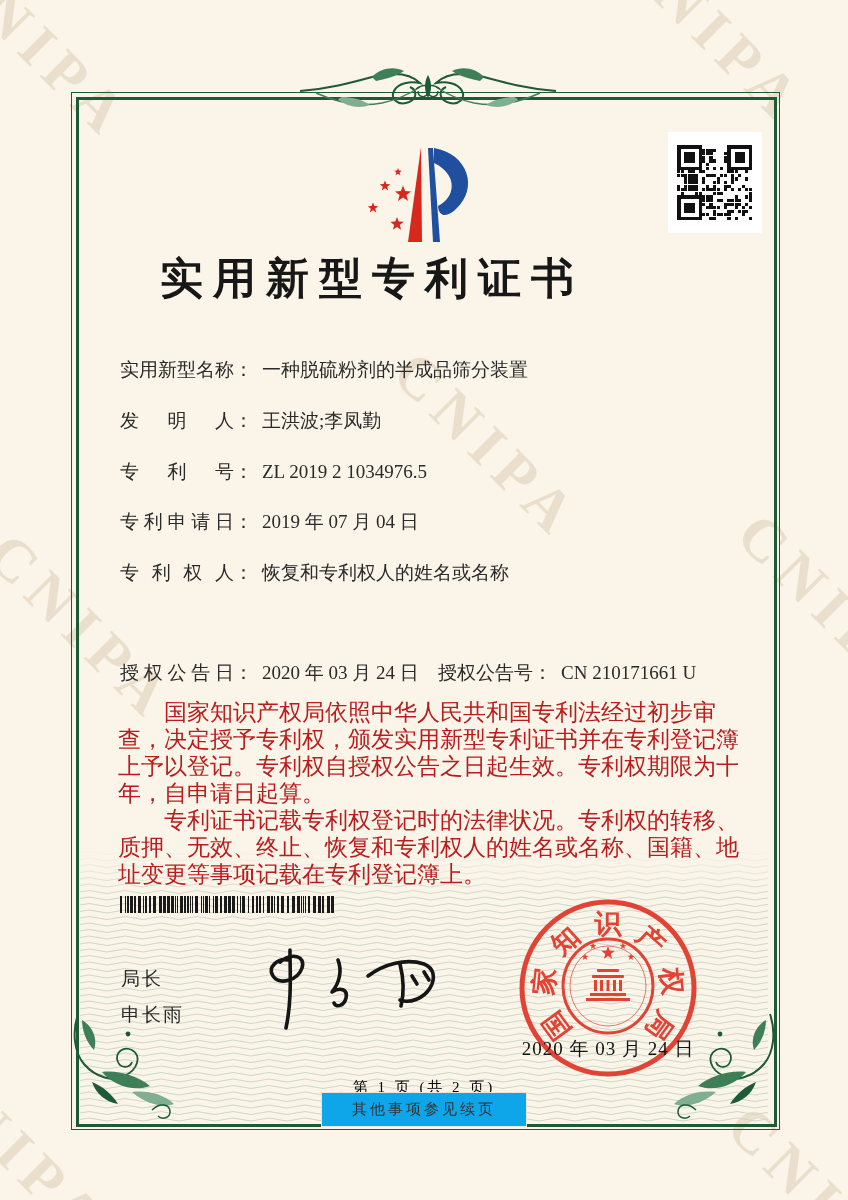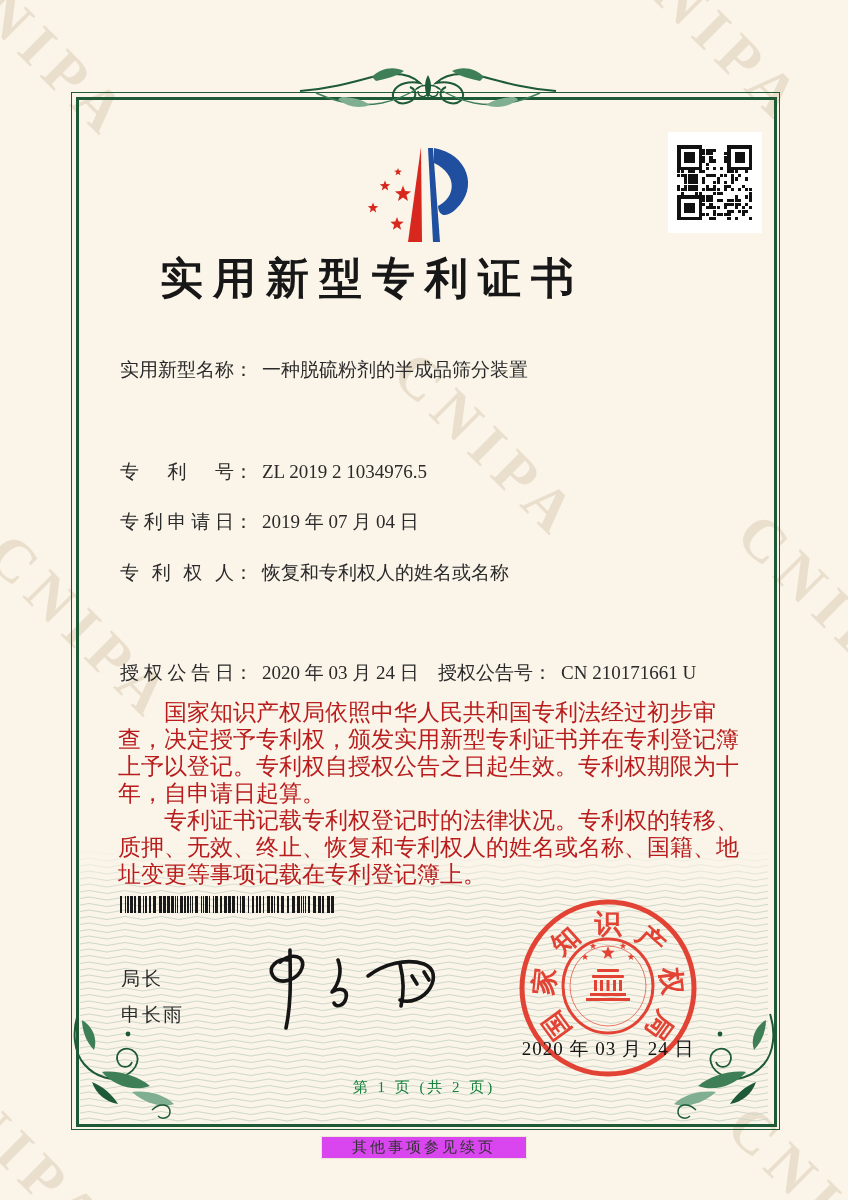--- a/index.html
+++ b/index.html
@@ -32,23 +32,23 @@
   .body{position:absolute;left:118px;top:699px;width:625px;font-size:23px;line-height:27px;
       color:#b91c1c;z-index:4;}
   .body p{margin:0;text-indent:2em;}
   .barcode{position:absolute;left:120px;top:896px;z-index:4;}
   .signer{position:absolute;left:121px;font-size:19px;letter-spacing:2px;z-index:4;}
   .signature{position:absolute;left:238px;top:942px;z-index:4;}
   .seal{position:absolute;left:513px;top:893px;z-index:5;opacity:.95;}
   .sealdate{position:absolute;left:510px;top:1036px;width:196px;text-align:center;font-size:19px;
       color:#131313;z-index:6;letter-spacing:1px;}
   .pagefoot{position:absolute;left:0;top:1078px;width:848px;text-align:center;font-size:15px;
-      letter-spacing:3px;color:#15803d;z-index:4;}
-  .notebox{position:absolute;left:50%;transform:translateX(-50%);top:1136px;background:#d946ef;
-      border:1px solid #ece5d6;padding:1px 30px;font-size:15px;letter-spacing:3px;color:#333;z-index:4;}
+      letter-spacing:3px;color:#000000;z-index:4;}
+  .notebox{position:absolute;left:50%;transform:translateX(-50%);top:1092px;background:#0ea5e9;
+      border:1px solid #ece5d6;padding:7px 30px;font-size:15px;letter-spacing:3px;color:#333;z-index:4;}
   .corner-br{transform:scaleX(-1);}
 </style>
 </head>
 <body>
 
 <div class="page">
 
   <div class="wm" style="left:-22px;top:-62px">CNIPA</div>
   <div class="wm" style="left:652px;top:-78px">CNIPA</div>
   <div class="wm" style="left:428px;top:338px">CNIPA</div>
@@ -324,20 +324,23 @@
         <rect x="56.0" y="70.0" width="3.1" height="3.1"></rect>
         <rect x="70.0" y="70.0" width="3.1" height="3.1"></rect>
       </g>
   </svg>
 
   <div class="title">实用新型专利证书</div>
 
   <div class="row" style="top:357px">
     <span class="flabel">实用新型名称</span><span>：</span><span class="fvalue">一种脱硫粉剂的半成品筛分装置</span>
   </div>
+  <div class="row" style="top:408px">
+    <span class="flabel">发明人</span><span>：</span><span class="fvalue">王洪波;李凤勤</span>
+  </div>
   <div class="row" style="top:459px">
     <span class="flabel">专利号</span><span>：</span><span class="fvalue">ZL 2019 2 1034976.5</span>
   </div>
   <div class="row" style="top:509px">
     <span class="flabel">专利申请日</span><span>：</span><span class="fvalue">2019 年 07 月 04 日</span>
   </div>
   <div class="row" style="top:560px">
     <span class="flabel">专利权人</span><span>：</span><span class="fvalue">恢复和专利权人的姓名或名称</span>
   </div>
   <div class="row" style="top:660px">

